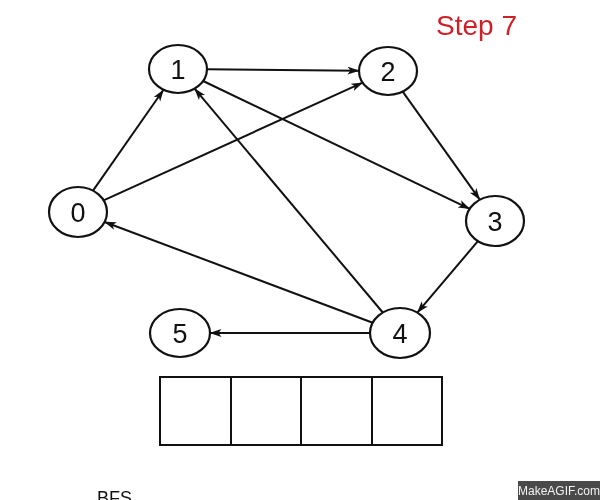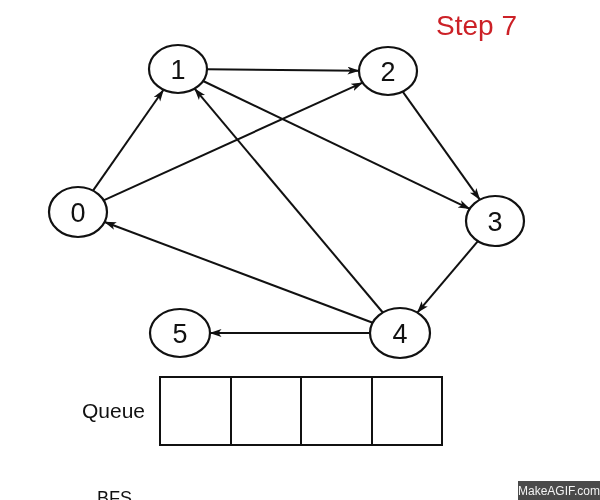--- a/index.html
+++ b/index.html
@@ -133,21 +133,20 @@
         </g>
         <g>
           <ellipse cx="180" cy="333" rx="30" ry="24" fill="#ffffff" stroke="#111111" stroke-width="2.2"></ellipse>
           <text x="180" y="334" text-anchor="middle" dominant-baseline="central" class="node-label">5</text>
         </g>
       </g>
   </svg>
 
   <div class="step-title" style="color: rgb(204, 33, 39);">Step 7</div>
 
-  <div class="queue-label">Queue</div>
 
   <div class="queue-box">
       <div class="queue-cell"></div>
       <div class="queue-cell"></div>
       <div class="queue-cell"></div>
       <div class="queue-cell"></div>
     </div>
 
   <div class="bfs-label">BFS</div>
 

